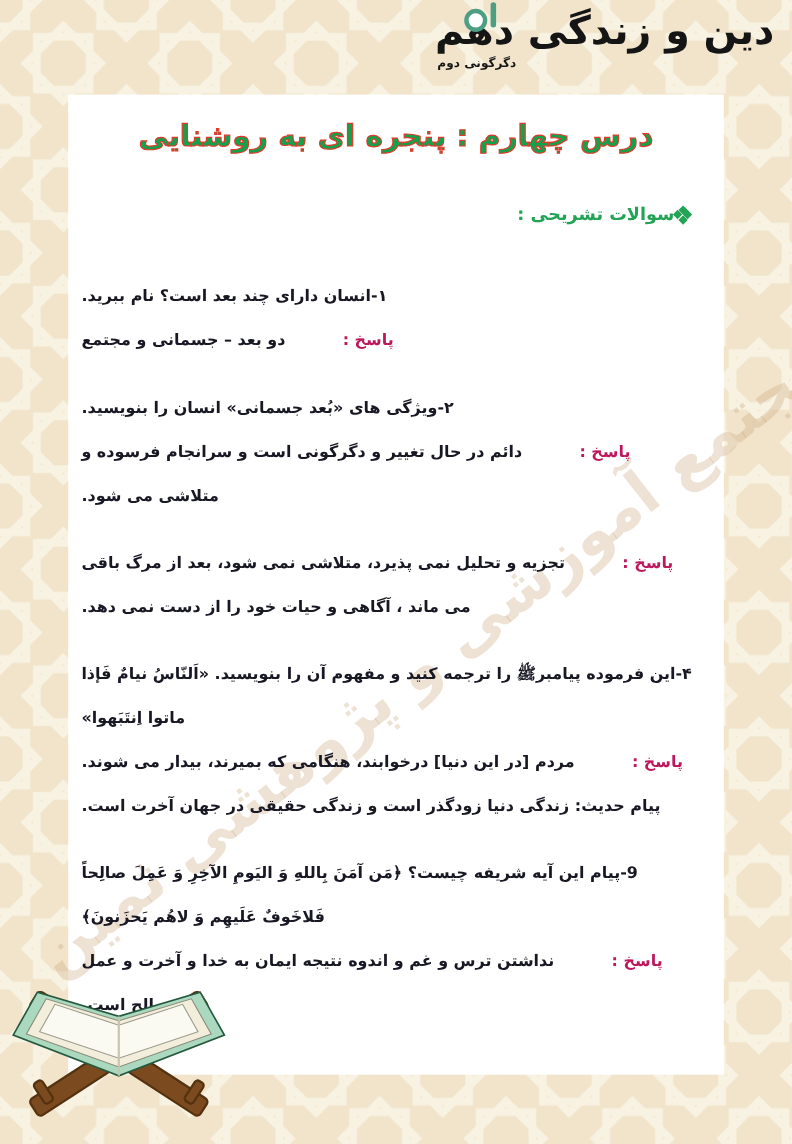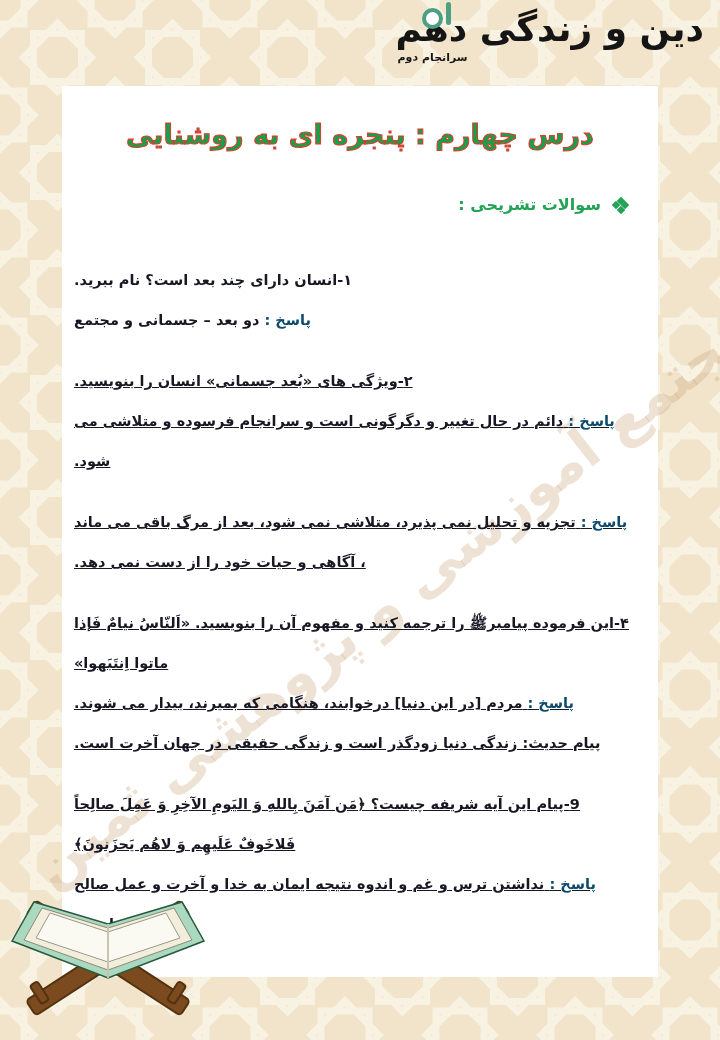--- a/index.html
+++ b/index.html
@@ -24,44 +24,44 @@
     white-space:nowrap;
   }
   .logo-mark{position:absolute;left:26px;top:-2px;display:flex;align-items:flex-start;gap:3px;}
   .logo-mark .bar{width:5px;height:23px;background:#4d9f83;border-radius:3px;}
   .logo-mark .ring{width:13px;height:13px;border:4px solid #4d9f83;border-radius:50%;margin-top:6px;background:#fff;}
   .logo-sub{
     position:absolute;left:2px;bottom:-10px;font-size:11px;font-weight:bold;color:#161616;white-space:nowrap;
   }
   
   .lesson-title{
-    padding-top:16px;margin:14px;text-align:center;direction:rtl;
+    padding-top:16px;margin:4px;text-align:center;direction:rtl;
     font-size:27px;font-weight:bold;color:#13a24b;
     -webkit-text-stroke:1.1px #e03a2b;
     line-height:38px;
   }
   
   .section-heading{
-    margin:40px 30px 0 0;direction:rtl;display:flex;align-items:center;gap:12px;
+    margin:40px 30px 0 0;direction:rtl;display:flex;align-items:center;
     color:#23a356;font-weight:bold;font-size:16px;line-height:22px;
   }
   .dicon{width:15px;height:15px;position:relative;flex:0 0 auto;}
   .dicon i{position:absolute;width:6px;height:6px;background:#23a356;transform:rotate(45deg);}
   .dicon i:nth-child(1){top:0;left:4.5px;}
   .dicon i:nth-child(2){bottom:0;left:4.5px;}
   .dicon i:nth-child(3){left:0;top:4.5px;}
   .dicon i:nth-child(4){right:0;top:4.5px;}
   
   .content{
     margin-top:44px;padding:0 28px 0 12px;direction:rtl;text-align:left;
     color:#181824;font-size:14.5px;font-weight:bold;position:relative;z-index:2;
   }
   .content p{margin:0;line-height:40px;}
-  .qa + .qa{margin-top:21px;text-decoration:underline;}
-  .g{color:#0c4a6e;}
+  .qa + .qa{margin-top:21px;}
+  .g{color:#be185d;margin-left:47px;}
   
   .watermark{
     position:absolute;top:480px;left:-140px;width:940px;text-align:center;
     transform:rotate(-38deg);
     font-size:56px;font-weight:bold;letter-spacing:3px;
     color:rgba(198,160,115,0.30);
     white-space:nowrap;direction:rtl;z-index:1;pointer-events:none;
   }
   .quran{position:absolute;left:2px;top:866px;z-index:6;}
 </style>
@@ -145,21 +145,21 @@
   </div>
 </div>
 
 <div class="logo">
   <div class="logo-inner">
     <span class="logo-title">دین و زندگی دهم</span>
     <span class="logo-mark" title="">
         <span class="bar"></span>
         <span class="ring"></span>
       </span>
-    <span class="logo-sub">سرانجام دوم</span>
+    <span class="logo-sub">دگرگونی دوم</span>
   </div>
 </div>
 
 <svg class="quran" width="212" height="152" viewBox="0 0 212 152" aria-hidden="true">
 
   <g fill="#7b4a1e" stroke="#54320f" stroke-width="2">
     <rect x="14" y="83" width="184" height="18" rx="4" transform="rotate(33 106 92)"></rect>
     <rect x="14" y="83" width="184" height="18" rx="4" transform="rotate(-33 106 92)"></rect>
     <rect x="33" y="116" width="9" height="22" rx="3" transform="rotate(-33 37 127)"></rect>
     <rect x="170" y="116" width="9" height="22" rx="3" transform="rotate(33 175 127)"></rect>

